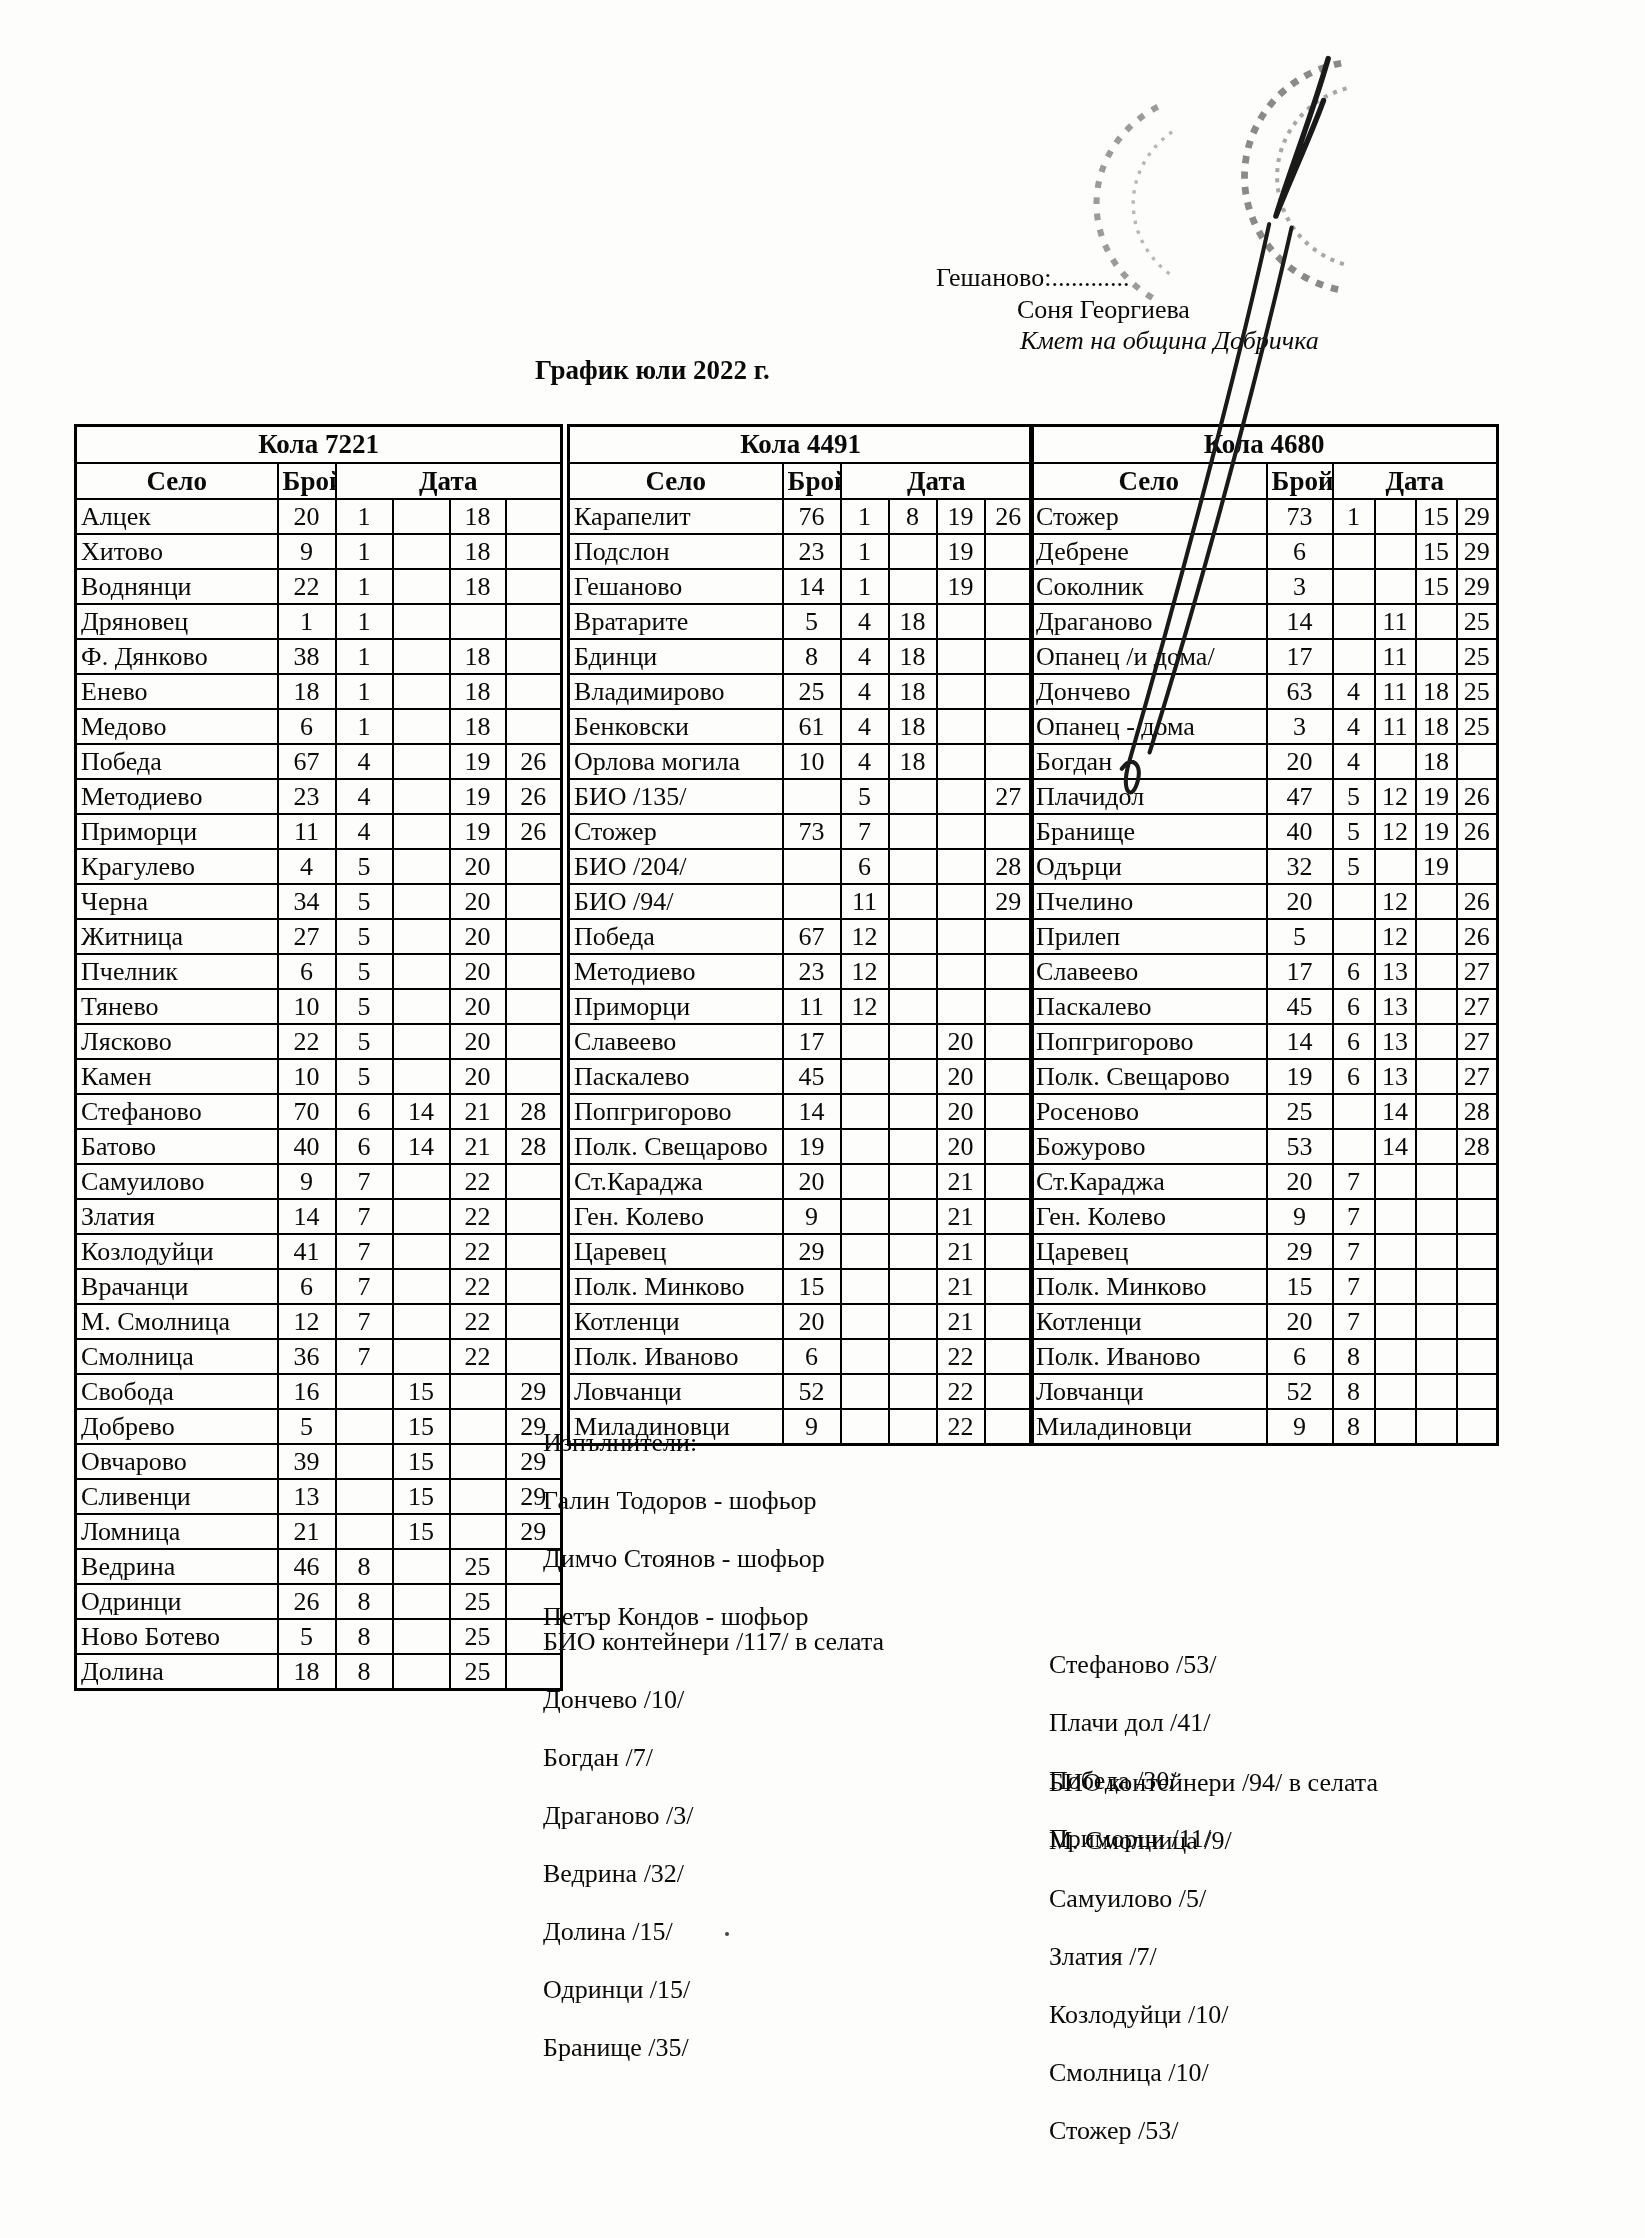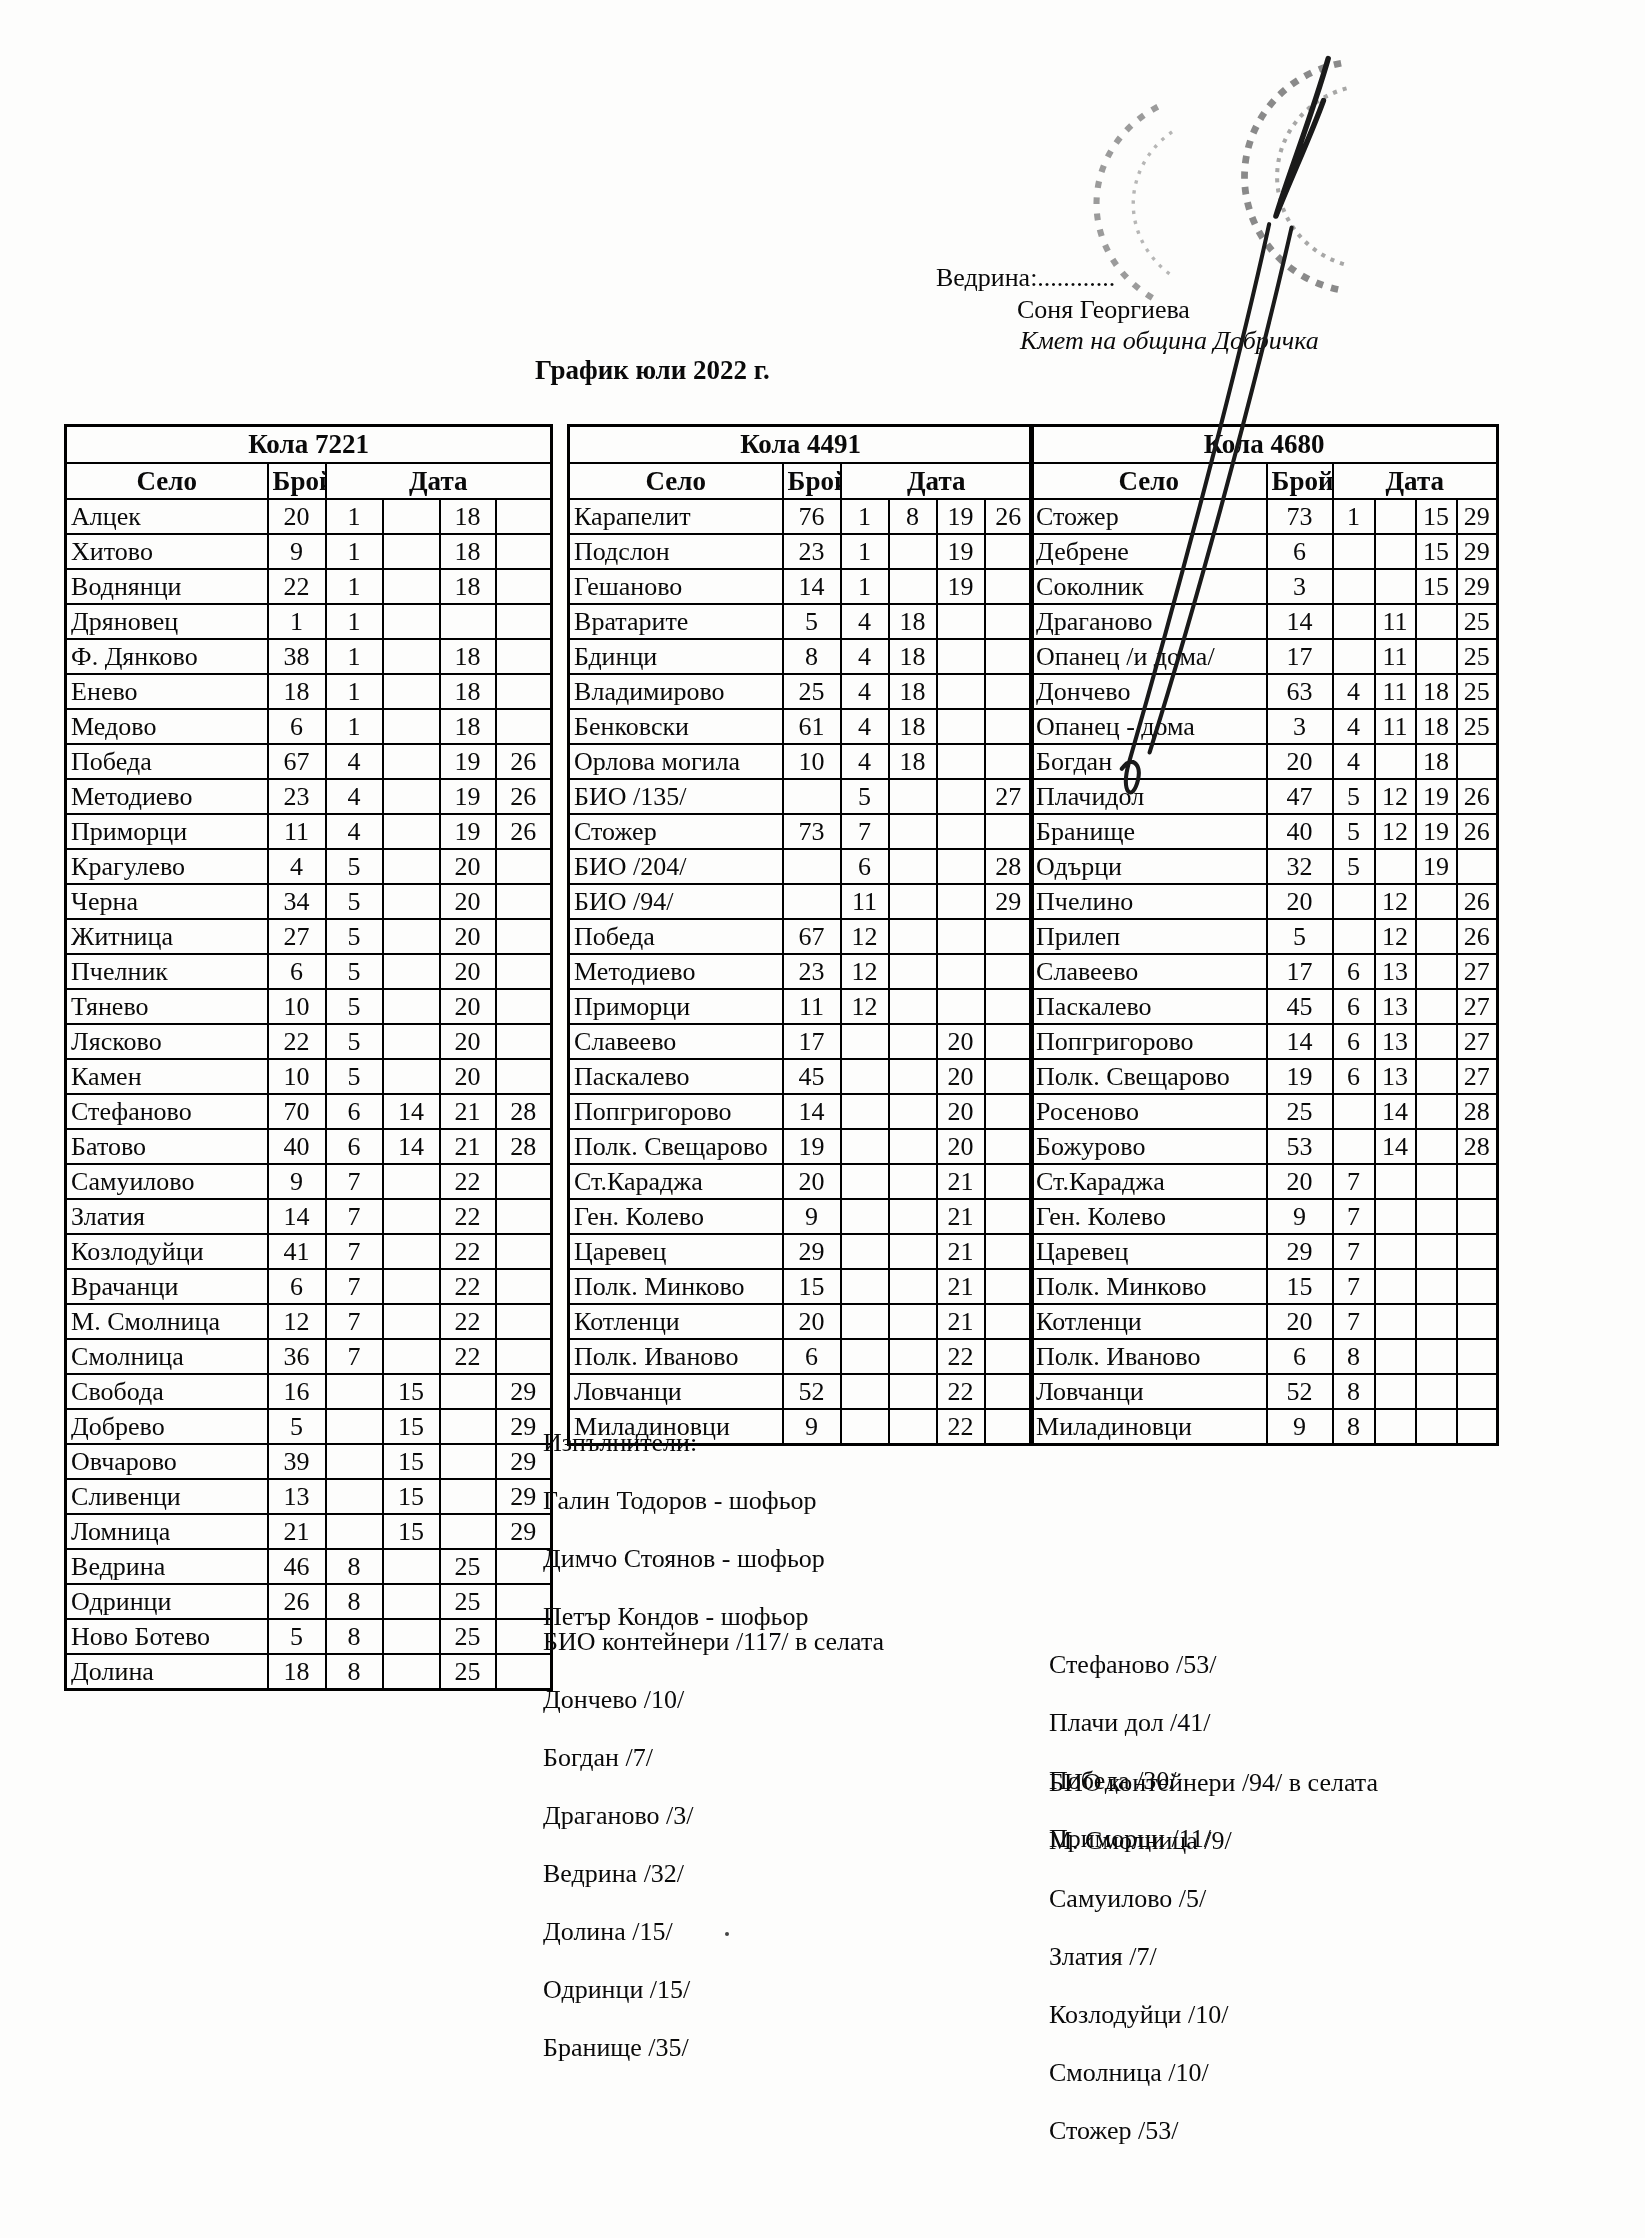--- a/index.html
+++ b/index.html
@@ -24,21 +24,21 @@
     padding:0 4.1px;
     overflow:hidden;white-space:nowrap;
     font-size:26px;
   }
   tr.car-row th{height:35px;text-align:center;font-weight:bold;font-size:27px;}
   tr.cols-row th{height:34px;text-align:center;font-weight:bold;font-size:27px;}
   table.tbl td{height:33px;}
   td.village{text-align:left;}
   td.count,td.d{text-align:center;}
 
-  #t1{left:64px;top:424px;width:488px;}
+  #t1{left:74px;top:424px;width:488px;}
   #t1 col.cv{width:202px}#t1 col.cb{width:58px}#t1 col.cd1{width:57px}
   #t1 col.cd2{width:57px}#t1 col.cd3{width:56px}#t1 col.cd4{width:56px}
 
   #t2{left:567px;top:424px;width:462px;}
   #t2 col.cv{width:214px}#t2 col.cb{width:58px}#t2 col.cd1{width:48px}
   #t2 col.cd2{width:48px}#t2 col.cd3{width:48px}#t2 col.cd4{width:48px}
 
   #t3{left:1029px;top:424px;width:469px;}
   #t3 col.cv{width:236px}#t3 col.cb{width:66px}#t3 col.cd1{width:42px}
   #t3 col.cd2{width:41px}#t3 col.cd3{width:41px}#t3 col.cd4{width:41px}
@@ -50,21 +50,21 @@
   .txt-line{white-space:nowrap;margin-top:24px;}
 
   .overlay{position:absolute;left:0;top:0;pointer-events:none;}
   .speck{position:absolute;width:4.1px;height:4.1px;border-radius:50%;background:#444;}
 </style>
 </head>
 <body>
 
 <div class="page">
 
-  <div class="abs approver" style="left:936px;top:263px;">Ведрина:............</div>
+  <div class="abs approver" style="left:936px;top:263px;">Гешаново:............</div>
   <div class="abs approver-name" style="left:1017px;top:295px;">Соня Георгиева</div>
   <div class="abs approver-title" style="left:1020px;top:326px;">Кмет  на община Добричка</div>
 
   <div class="abs doc-title" style="left:535px;top:355px;">График юли 2022 г.</div>
 
   <table class="tbl" id="t1">
     <colgroup>
         <col class="cv">
         <col class="cb">
         <col class="cd1">

